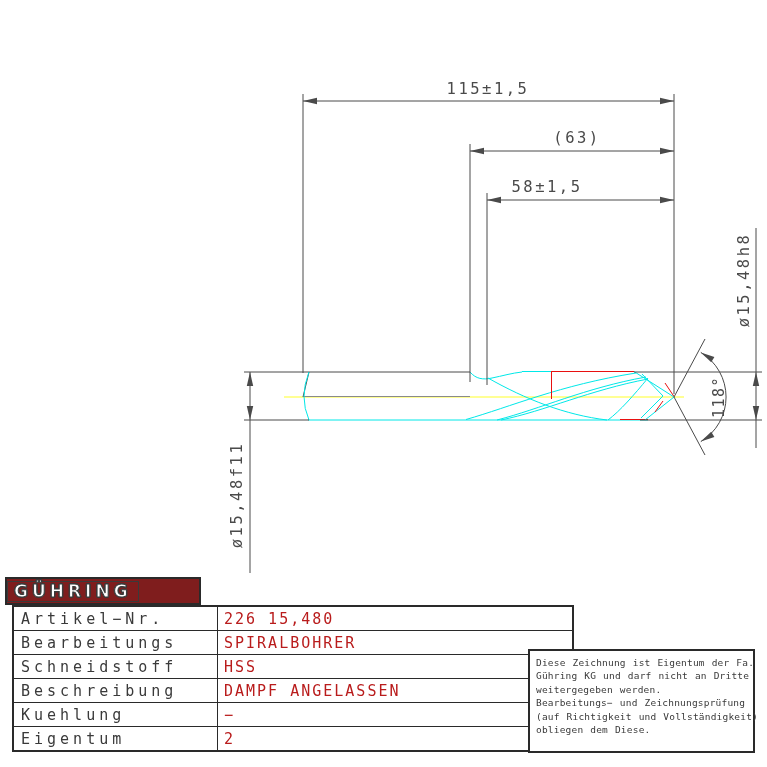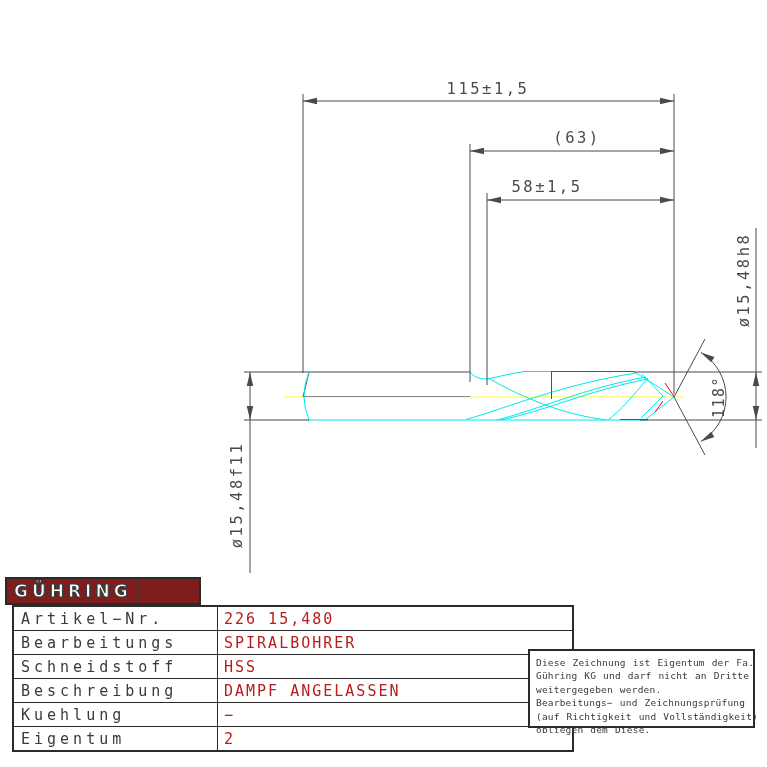--- a/index.html
+++ b/index.html
@@ -19,21 +19,21 @@
              letter-spacing:4px;color:#ffffff;-webkit-text-stroke:1px #3a3a3a;
              text-shadow:1px 0 #3a3a3a,-1px 0 #3a3a3a,0 1px #3a3a3a,0 -1px #3a3a3a;}
   table.spec{position:absolute;left:12px;top:577px;width:562px;border-collapse:collapse;
              table-layout:fixed;background:#fff;border:2px solid #2a2a2a;}
   table.spec td{border:1px solid #2a2a2a;height:21px;font-size:15px;
                 white-space:nowrap;overflow:hidden;vertical-align:middle;}
   td.lbl{width:195px;padding-left:7px;letter-spacing:4px;color:#3a3a3a;}
   td.val{padding-left:6px;letter-spacing:2px;color:#b91c1c;}
 
   
-  .notice{position:absolute;left:528px;top:621px;width:227px;height:79px;
+  .notice{position:absolute;left:528px;top:621px;width:227px;height:104px;
           border:2px solid #2a2a2a;box-sizing:border-box;padding:5px 6px;
           font-size:9.5px;line-height:13.4px;letter-spacing:0.2px;word-spacing:1px;
           color:#3a3a3a;background:#fff;white-space:nowrap;}
 </style>
 </head>
 <body>
 
 <div class="canvas">
 
   <svg width="767" height="545" viewBox="0 0 767 545">

